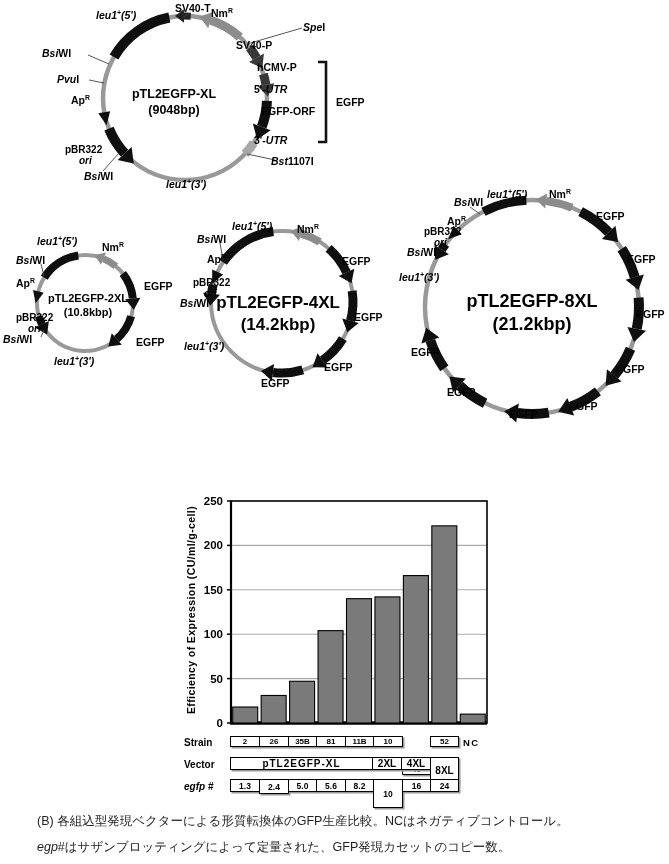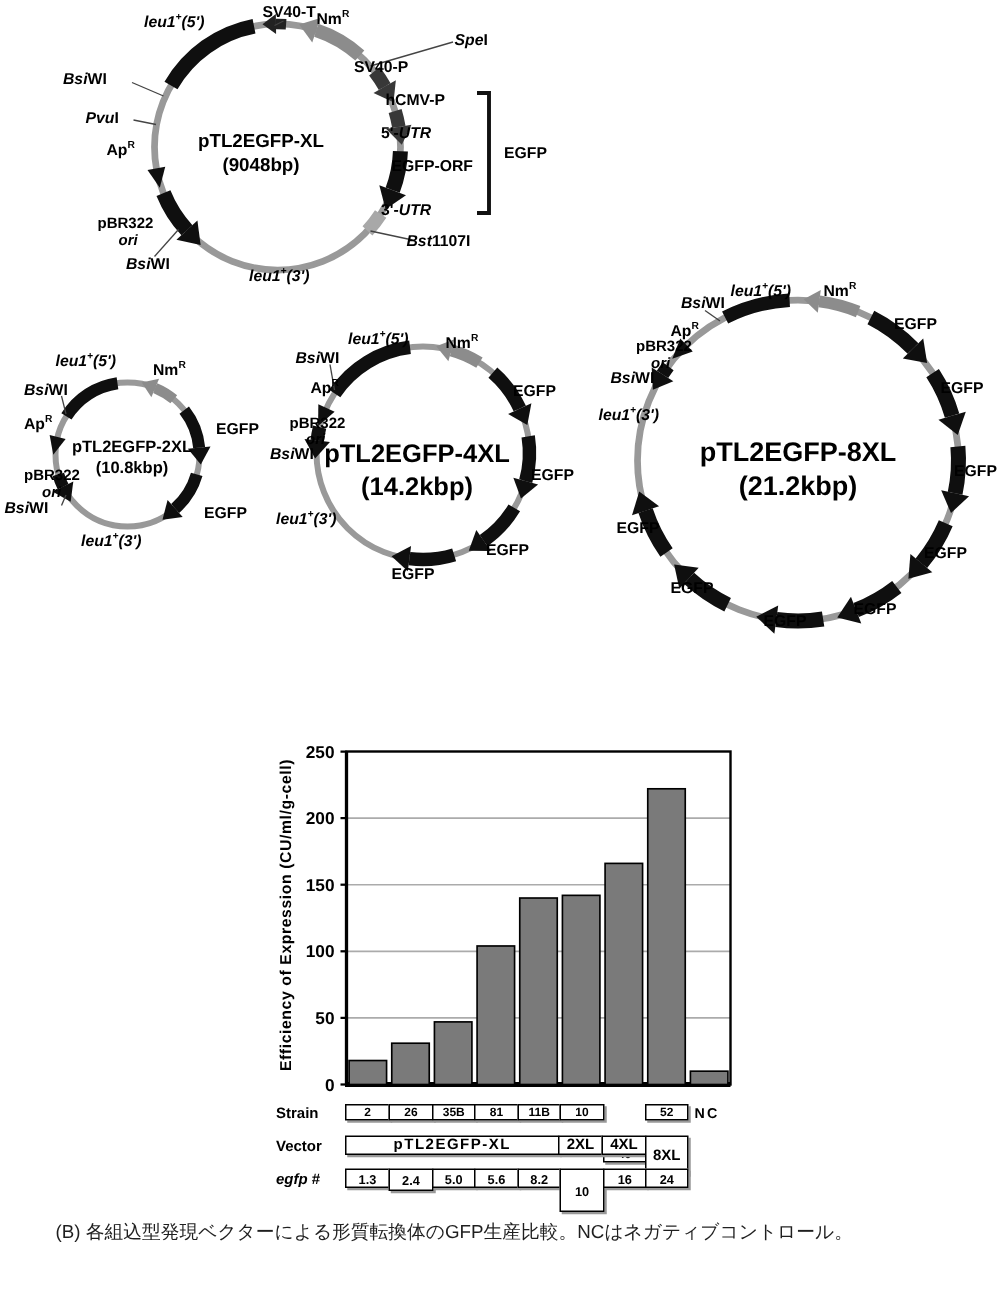--- a/index.html
+++ b/index.html
@@ -250,14 +250,15 @@
   <span class="tcell f85" style="left:230px;top:779px;width:30px;height:13px">1.3</span>
   <span class="tcell f85" style="left:259px;top:779px;width:30px;height:15px">2.4</span>
   <span class="tcell f85" style="left:288px;top:779px;width:29px;height:13px">5.0</span>
   <span class="tcell f85" style="left:316px;top:779px;width:30px;height:13px">5.6</span>
   <span class="tcell f85" style="left:345px;top:779px;width:29px;height:13px">8.2</span>
   <span class="tcell f85" style="left:373px;top:779px;width:30px;height:29px">10</span>
   <span class="tcell f85" style="left:402px;top:779px;width:29px;height:13px">16</span>
   <span class="tcell f85" style="left:430px;top:779px;width:29px;height:13px">24</span>
 
   <div class="cap" style="left:37px;top:813px">(B) 各組込型発現ベクターによる形質転換体のGFP生産比較。NCはネガティブコントロール。</div>
+  <div class="cap" style="left:37px;top:839px"><i>egp</i><span>#はサザンブロッティングによって定量された、GFP発現カセットのコピー数。</span></div>
 
 </div>
 
 </body></html>

